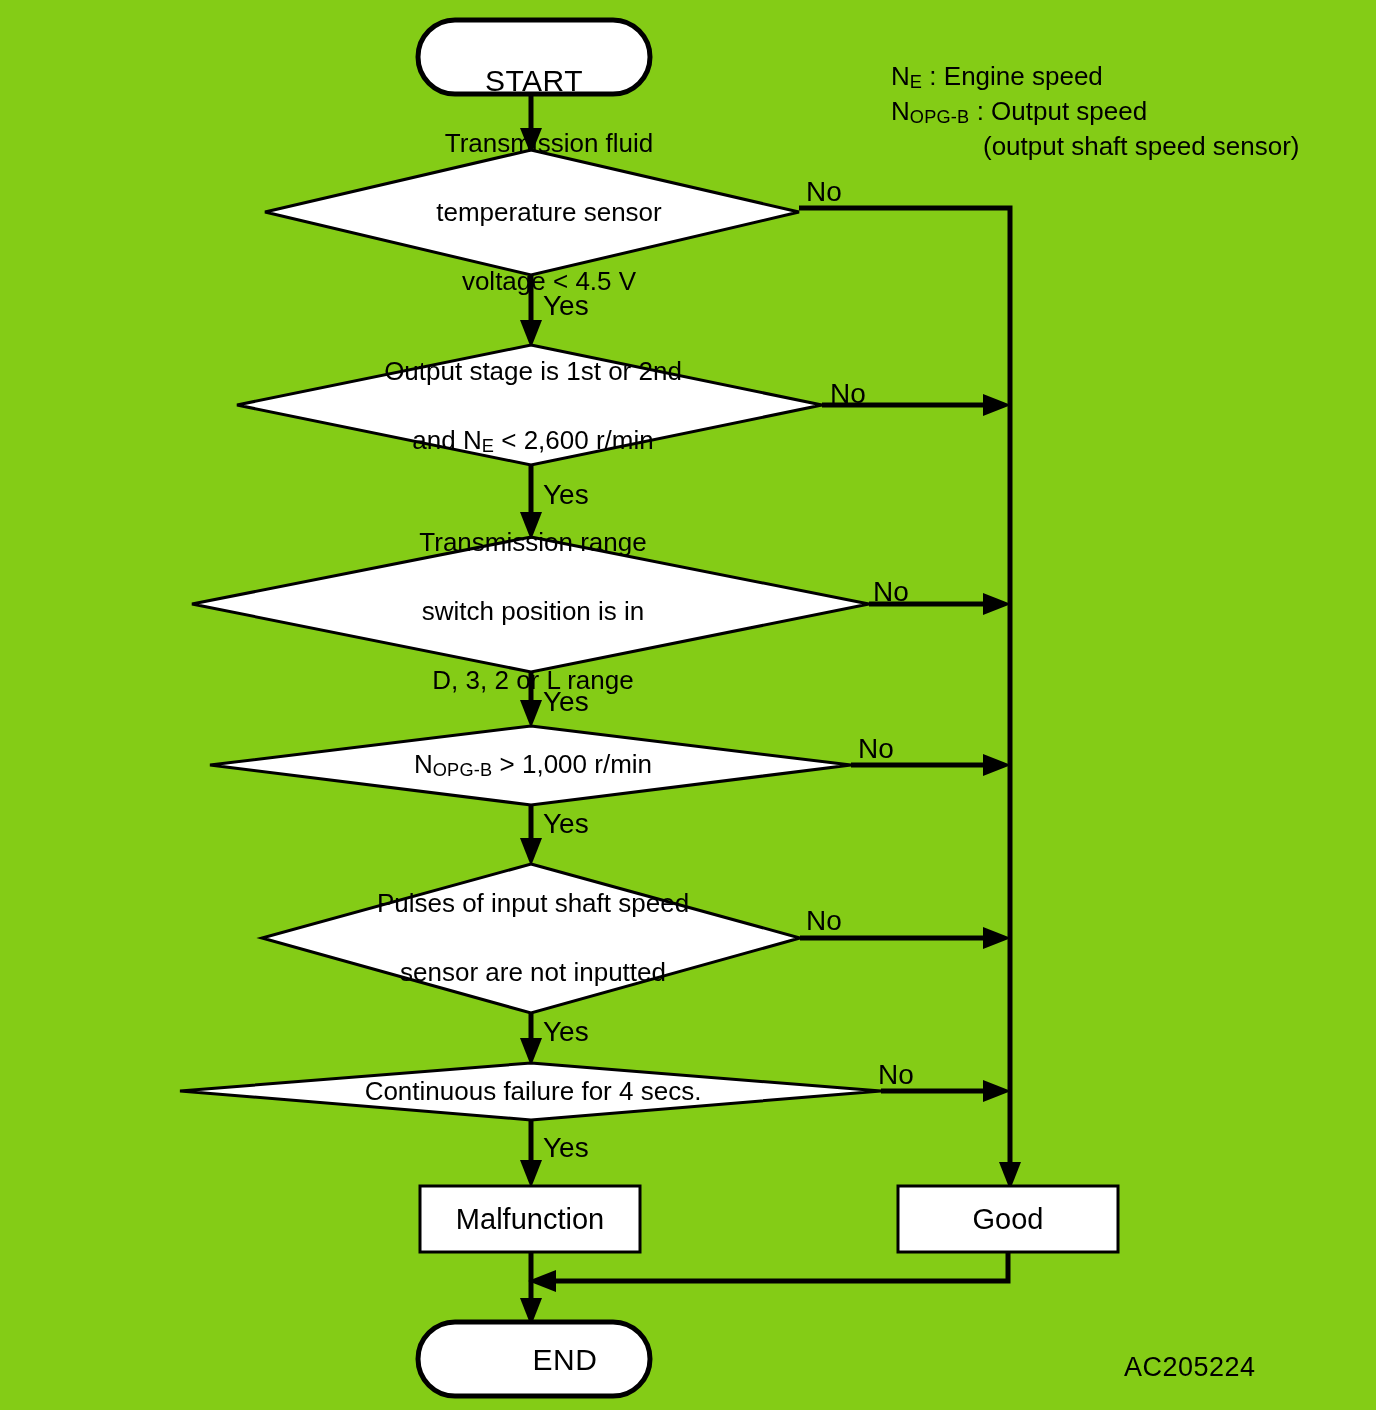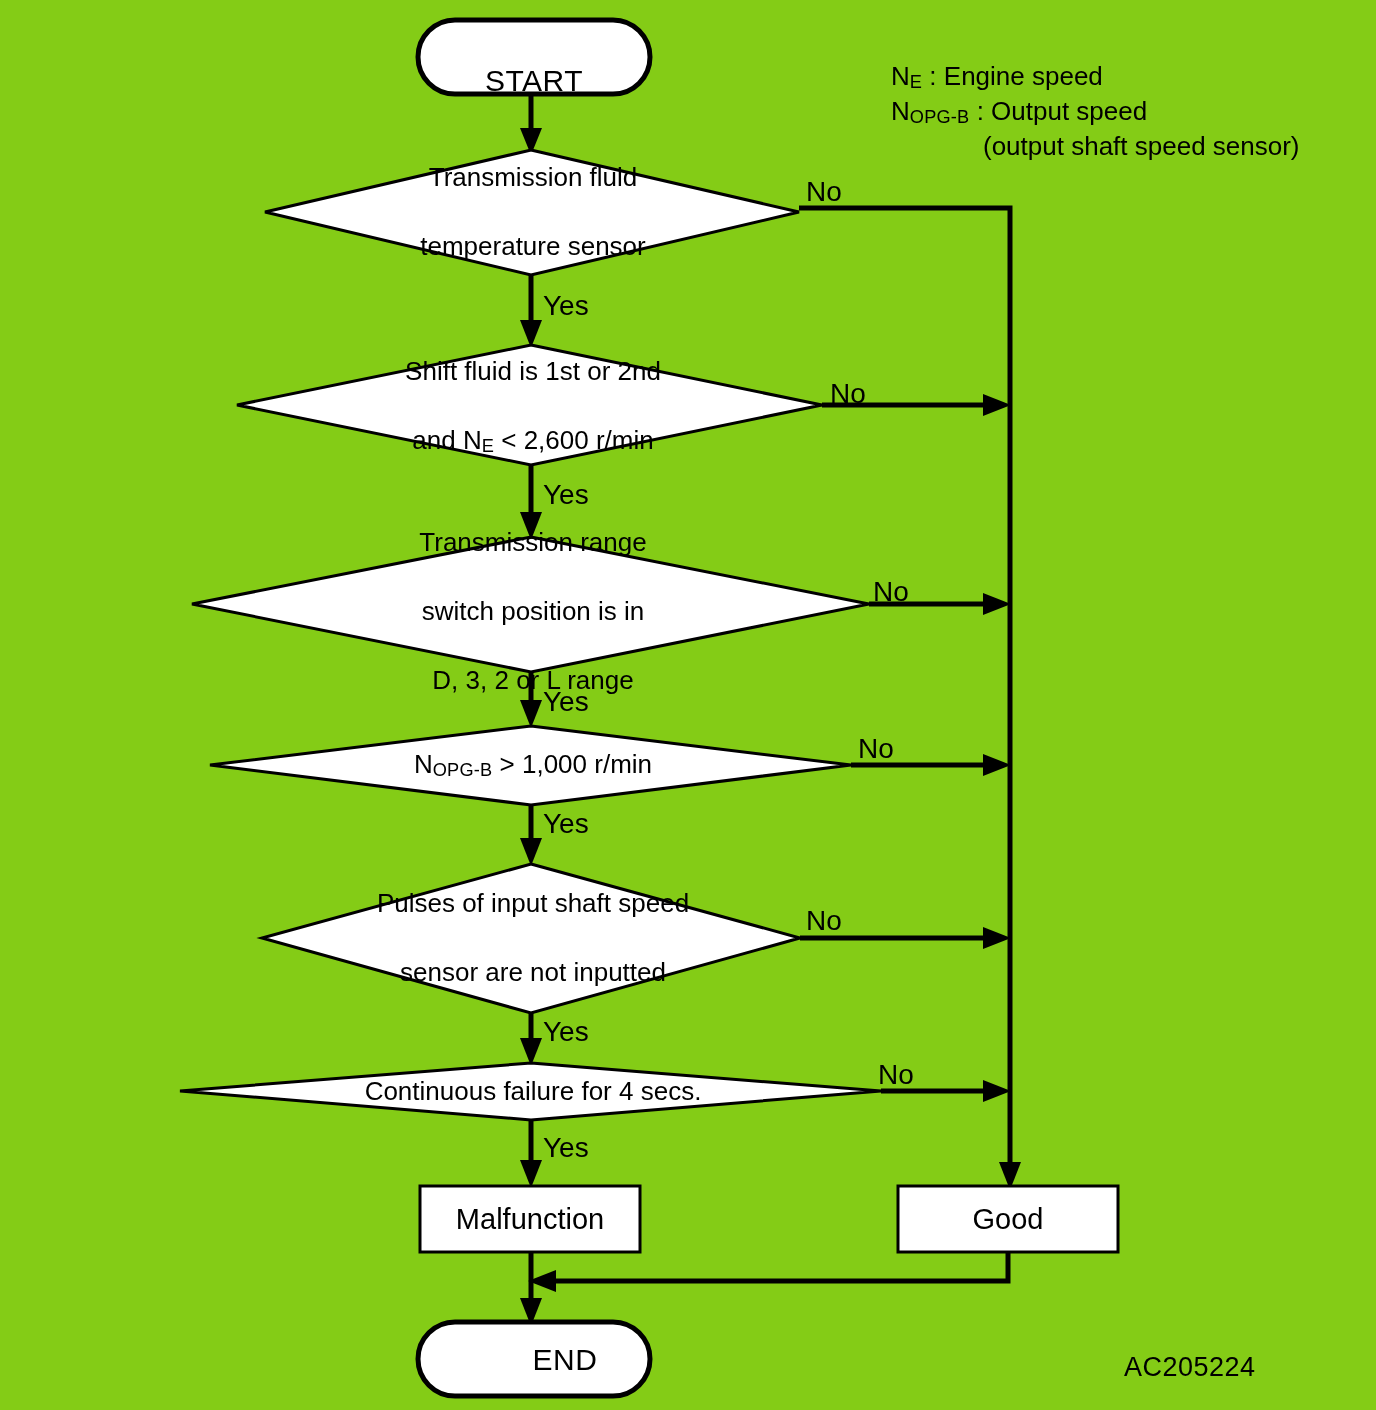--- a/index.html
+++ b/index.html
@@ -172,29 +172,30 @@
   </svg>
 
   <div class="legend" style="left:891px; top:60px;">
     <span class="legend-row"><span>N</span><span class="sub">E</span><span> : Engine speed</span></span>
     <span class="legend-row"><span>N</span><span class="sub">OPG-B</span><span> : Output speed</span></span>
     <span class="legend-row" style="padding-left:92px;">(output shaft speed sensor)</span>
   </div>
 
   <div class="term-text" style="left:534px; top:57px;margin-top:24px;">START</div>
 
-  <div class="node-text" style="left:533px; top:212px; width:300px;">
+  <div class="node-text" style="left:549px; top:212px; width:300px;">
     <div>Transmission fluid</div>
     <div>temperature sensor</div>
+    <div>voltage &lt; 4.5 V</div>
   </div>
   <div class="lbl branch-label" style="left:806px; top:174px;">No</div>
   <div class="lbl branch-label" style="left:543px; top:288px;">Yes</div>
 
   <div class="node-text" style="left:533px; top:406px; width:380px;">
-    <div>Shift fluid is 1st or 2nd</div>
+    <div>Output stage is 1st or 2nd</div>
     <div><span>and N</span><span class="sub">E</span><span> &lt; 2,600 r/min</span></div>
   </div>
   <div class="lbl branch-label" style="left:830px; top:376px;">No</div>
   <div class="lbl branch-label" style="left:543px; top:477px;">Yes</div>
 
   <div class="node-text" style="left:533px; top:611px; width:330px;">
     <div>Transmission range</div>
     <div>switch position is in</div>
     <div>D, 3, 2 or L range</div>
   </div>

